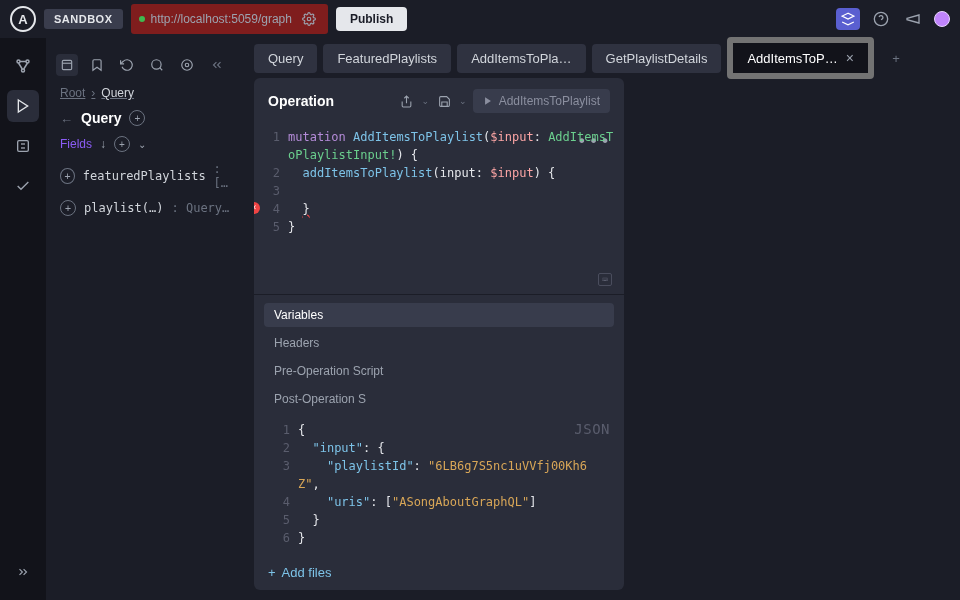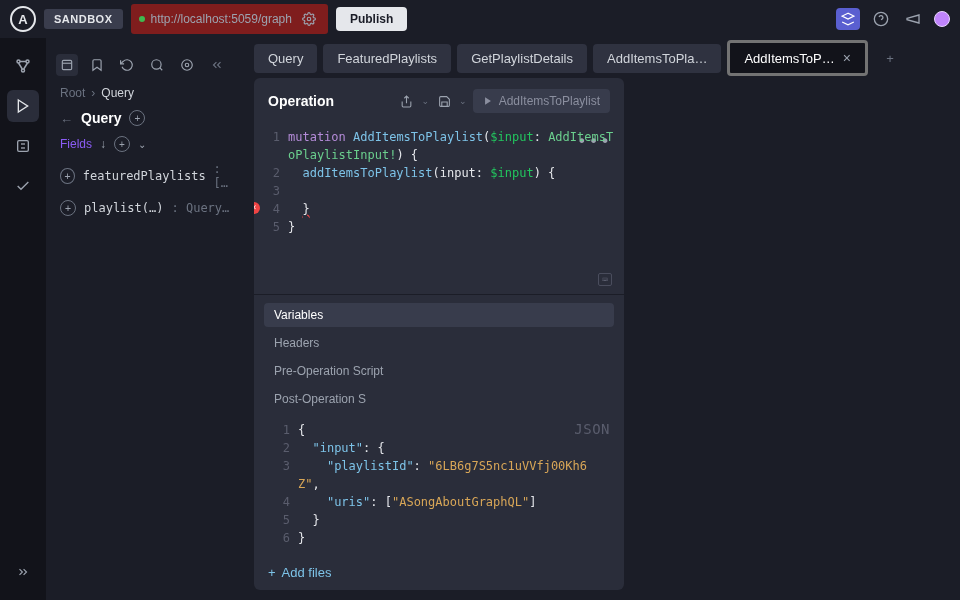--- a/index.html
+++ b/index.html
@@ -77,21 +77,21 @@
 .rail-bottom { margin-top: auto; margin-bottom: 12px; }
 .doc-panel {
   width: 208px;
   padding: 16px 14px;
   display: flex; flex-direction: column; gap: 10px;
 }
 .doc-title { font-size: 15px; font-weight: 600; color: #fff; }
 .doc-header-icons { display: flex; gap: 8px; color: #6b7280; margin-left: -4px;}
 .doc-title-row { display:flex; align-items:center; justify-content:space-between; border-bottom:1px solid #2a2d3a; padding-bottom:8px;}
 .collapse-icon { color:#6b7280; }
-.breadcrumb { color: #6b7280; font-size: 12px; display:flex; gap:6px; }
+.breadcrumb { color: #6b7280; font-size: 12px; display:flex; gap:6px;text-decoration:underline; }
 .breadcrumb .current { color: #d1d5db; }
 .query-row { display: flex; align-items: center; gap: 8px; }
 .query-row .back { color: #6b7280; }
 .query-row .label { font-weight: 600; font-size: 14px; color:#fff; }
 .circle-plus {
   width: 16px; height: 16px; border: 1px solid #6b7280; border-radius: 50%;
   display: flex; align-items: center; justify-content: center;
   font-size: 10px; color: #9ca3af;
 }
 .fields-row { display: flex; align-items: center; gap: 8px; color: #9ca3af; font-size:12px;}
@@ -102,21 +102,21 @@
 .tabs-row { height: 36px; display: flex; align-items: center; gap: 6px; padding: 4px 0 0 0; }
 .tab {
   background: #2f3240;
   border-radius: 4px;
   padding: 7px 14px;
   font-size: 13px; color: #d1d5db;
   display: flex; align-items: center; gap: 6px;
   cursor: pointer;
   white-space: nowrap;
 }
-.tab.active { background: #12131a; border: 3px solid #737373; color: #fff; }
+.tab.active { background: #12131a; border: 6px solid #737373; color: #fff; }
 .tab .close { color: #9ca3af; font-size: 14px; margin-left: 2px; }
 .tab-add { width: 24px; text-align: center; color: #6b7280; cursor: pointer; padding-left:8px;}
 .op-response-row { flex: 1; display: flex; gap: 14px; padding-right: 16px; padding-bottom: 10px;}
 .op-panel {
   width: 370px;
   background: #2a2d3a;
   border-radius: 6px;
   display: flex; flex-direction: column;
   overflow: hidden;
   margin-top: 4px;
@@ -141,21 +141,21 @@
   flex: 1; position: relative;
   font-family: "SF Mono", Menlo, monospace;
   font-size: 12px;
   padding: 4px 0 0 0;
 }
 .code-line { display: flex; padding: 0 10px; line-height: 18px; position:relative;}
 .gutter { width: 24px; text-align: right; color: #5a5d6d; padding-right: 8px; user-select:none; flex-shrink:0;}
 .code-content { white-space: pre-wrap; word-break: break-all; }
 .kw { color: #b58cd9; }
 .fn { color: #7dc3e8; }
-.var { color: #22c55e; }
+.var { color: #fca5a5; }
 .typ { color: #6bcf8e; }
 .error-dot {
   position: absolute; left: -6px; top: 2px;
   width: 12px; height: 12px; background: #ef4444; border-radius: 50%;
   display:flex; align-items:center; justify-content:center; font-size:8px; color:#fff;
 }
 .more-dots { position:absolute; right:12px; top:8px; color:#9ca3af; font-size:16px; letter-spacing:2px;}
 .kbd-icon { position:absolute; right:12px; bottom:8px; color:#5a5d6d; font-size:10px; border:1px solid #4a4d5d; border-radius:2px; padding:0 3px;}
 .subtabs-row { display:flex; gap:4px; padding: 8px 10px 6px 10px; border-top:1px solid #1b1d27; overflow:hidden;flex-direction:column;}
 .subtab { padding: 5px 10px; border-radius:4px; font-size:12px; color:#9ca3af; cursor:pointer; white-space:nowrap;}
@@ -316,22 +316,22 @@
       <span>playlist(…)</span>
         <span class="type">: Query…</span>
     </div>
   </div>
 
   <div class="main-area">
     <div class="tabs-row" id="tabs-row">
 
       <div class="tab">Query</div>
         <div class="tab">FeaturedPlaylists</div>
+        <div class="tab">AddItemsToPla…</div>
         <div class="tab">GetPlaylistDetails</div>
-        <div class="tab">AddItemsToPla…</div>
         <div class="tab active">AddItemsToP…<span class="close">×</span></div>
         <span class="tab-add">+</span>
     </div>
 
     <div class="op-response-row">
       <div class="op-panel">
         <div class="op-header">
           <span class="op-title">Operation</span>
           <div class="op-actions">
             <span class="small-icon">

